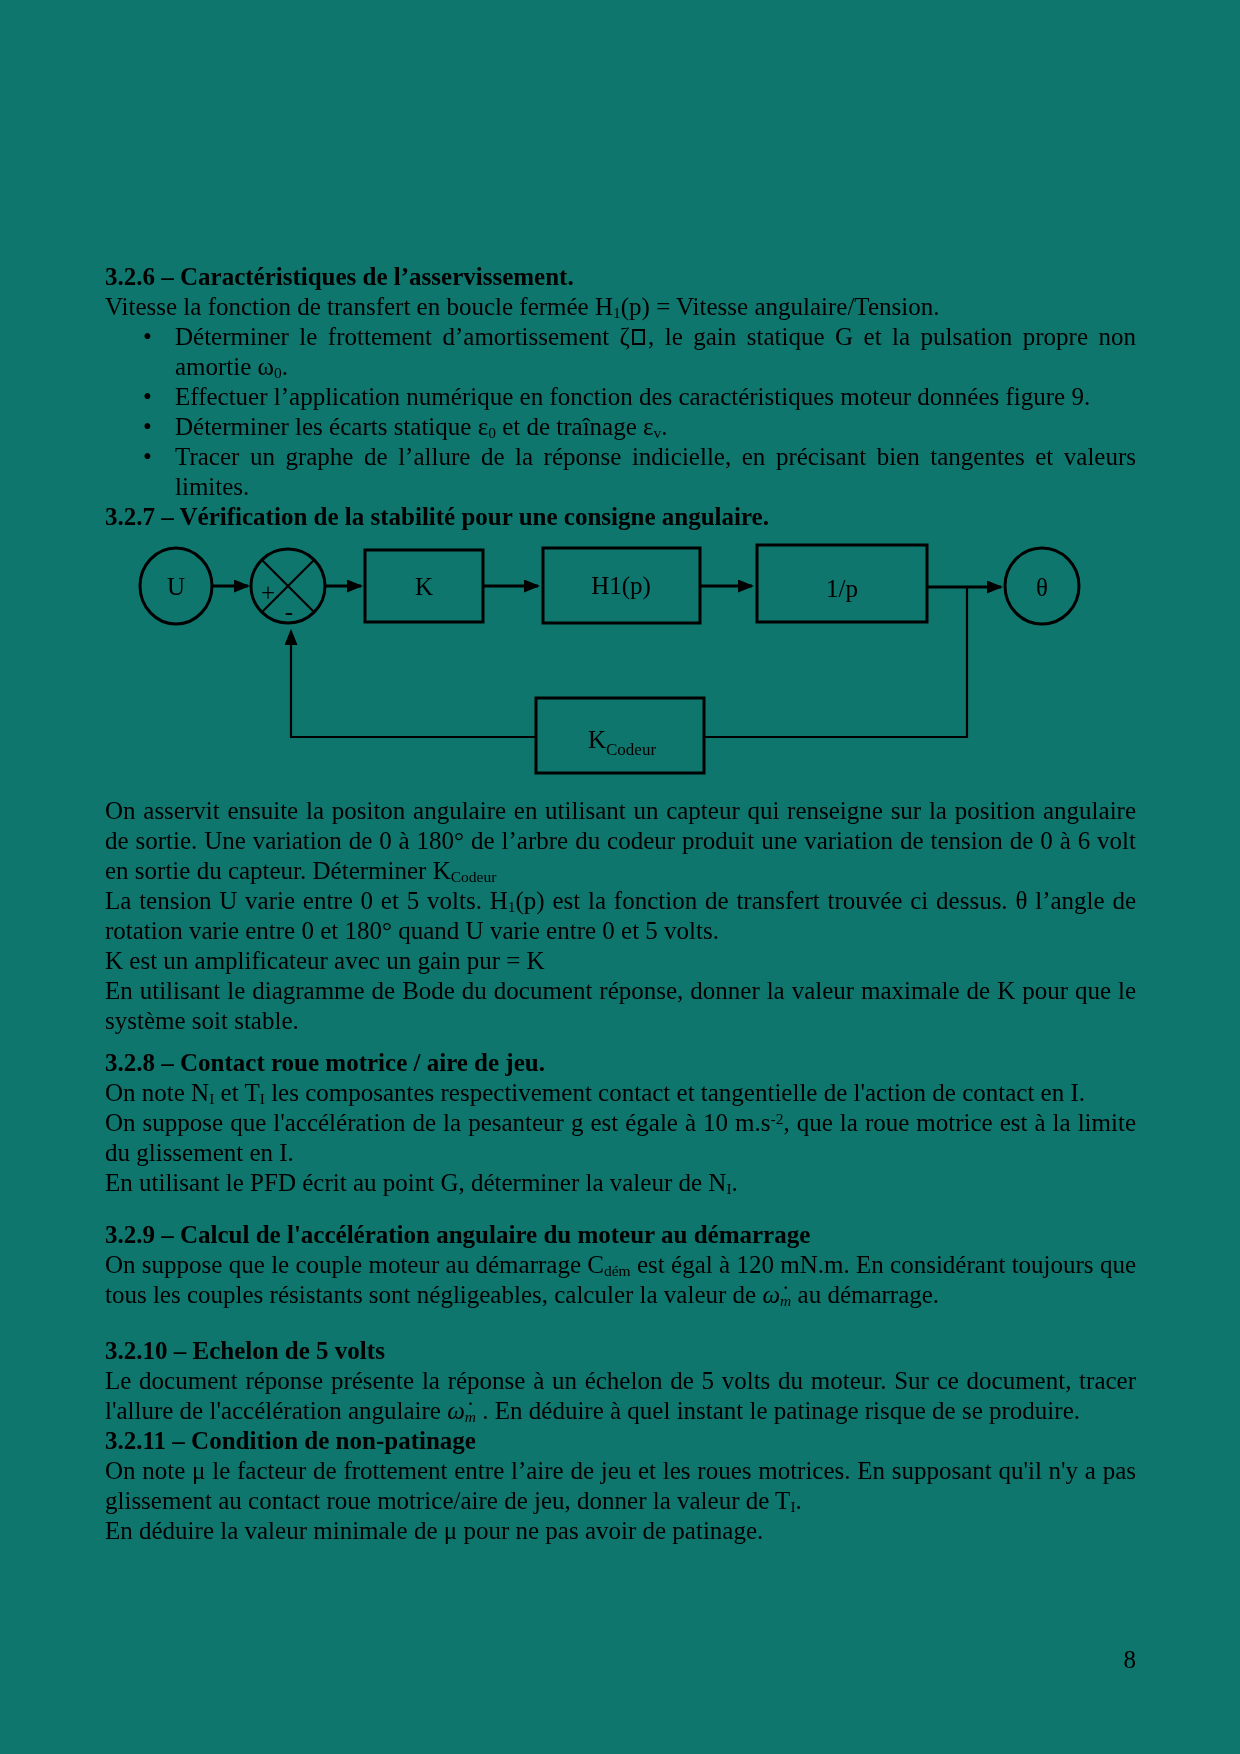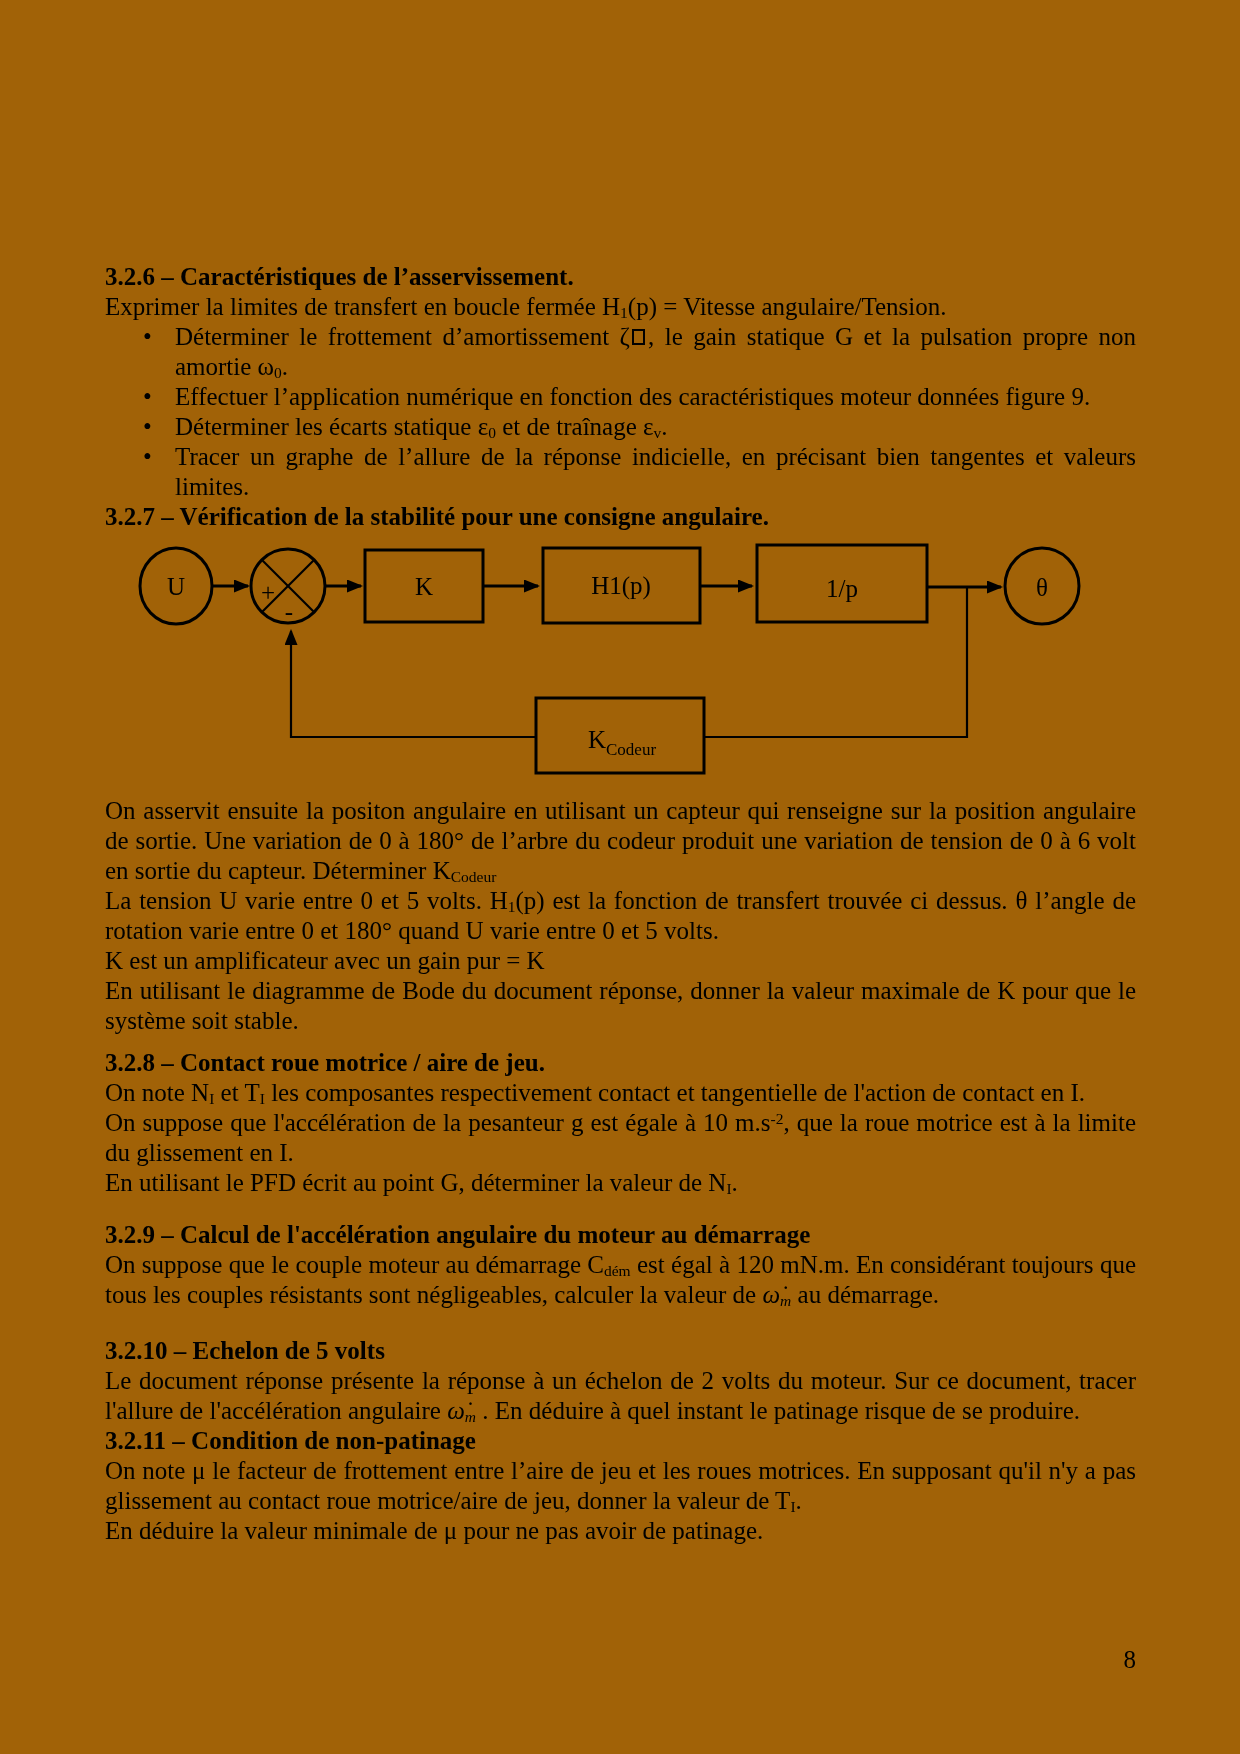--- a/index.html
+++ b/index.html
@@ -1,19 +1,19 @@
 <!DOCTYPE html>
 <html lang="fr"><head>
 <meta charset="utf-8">
 <style>
   * { margin:0; padding:0; box-sizing:border-box; }
   html,body { background:#e8e8e8; }
   .page {
     position:relative; width:1240px; height:1754px; margin:0 auto;
-    background:#a16207; color:#000;
+    background:#0f766e; color:#000;
     font-family:"Liberation Serif","DejaVu Serif",serif;
     font-size:25px; line-height:30px;
   }
   .content { position:absolute; left:105px; top:0; width:1031px; padding-top:262px; }
   h2 { font-size:25px; line-height:30px; font-weight:bold; }
   p.body { text-align:justify; }
   ul.bullets { list-style:none; }
   ul.bullets li { position:relative; padding-left:70px; text-align:justify; }
   ul.bullets li .bullet { position:absolute; left:38px; top:0; }
   sub, sup { font-size:0.62em; line-height:0; }
@@ -37,21 +37,21 @@
   .pagenum { position:absolute; right:104px; top:1645px; width:100px; text-align:right; }
 </style>
 </head>
 <body>
 
 <div class="page">
   <div class="content">
 
     <section>
       <h2>3.2.6 – Caractéristiques de l’asservissement.</h2>
-      <p class="body"><span>Exprimer la limites de transfert en boucle fermée H</span><sub>1</sub><span>(p) = Vitesse angulaire/Tension.</span></p>
+      <p class="body"><span>Vitesse la fonction de transfert en boucle fermée H</span><sub>1</sub><span>(p) = Vitesse angulaire/Tension.</span></p>
       <ul class="bullets">
         <li>
           <span class="bullet">•</span>
           <span><span>Déterminer le frottement d’amortissement ζ</span><span class="tofu"></span><span>, le gain statique G et la pulsation propre non amortie ω</span><sub>0</sub><span>.</span></span>
         </li>
         <li>
           <span class="bullet">•</span>
           <span><span>Effectuer l’application numérique en fonction des caractéristiques moteur données figure 9.</span></span>
         </li>
         <li>
@@ -128,21 +128,21 @@
       <p class="body"><span>En utilisant le PFD écrit au point G, déterminer la valeur de N</span><sub>I</sub><span>.</span></p>
     </section>
 
     <section>
       <h2 class="mt-329">3.2.9 – Calcul de l'accélération angulaire du moteur au démarrage</h2>
       <p class="body"><span>On suppose que le couple moteur au démarrage C</span><sub>dém</sub><span> est égal à 120 mN.m. En considérant toujours que tous les couples résistants sont négligeables, calculer la valeur de </span><i>ω̇</i><sub class="it">m</sub><span> au démarrage.</span></p>
     </section>
 
     <section>
       <h2 class="mt-3210">3.2.10 – Echelon de 5 volts</h2>
-      <p class="body"><span>Le document réponse présente la réponse à un échelon de 2 volts du moteur. Sur ce document, tracer l'allure de l'accélération angulaire </span><i>ω̇</i><sub class="it">m</sub><span> . En déduire à quel instant le patinage risque de se produire.</span></p>
+      <p class="body"><span>Le document réponse présente la réponse à un échelon de 5 volts du moteur. Sur ce document, tracer l'allure de l'accélération angulaire </span><i>ω̇</i><sub class="it">m</sub><span> . En déduire à quel instant le patinage risque de se produire.</span></p>
     </section>
 
     <section>
       <h2>3.2.11 – Condition de non-patinage</h2>
       <p class="body"><span>On note μ le facteur de frottement entre l’aire de jeu et les roues motrices. En supposant qu'il n'y a pas glissement au contact roue motrice/aire de jeu, donner la valeur de T</span><sub>I</sub><span>.</span></p>
       <p class="body"><span>En déduire la valeur minimale de μ pour ne pas avoir de patinage.</span></p>
     </section>
 
   </div>
 

